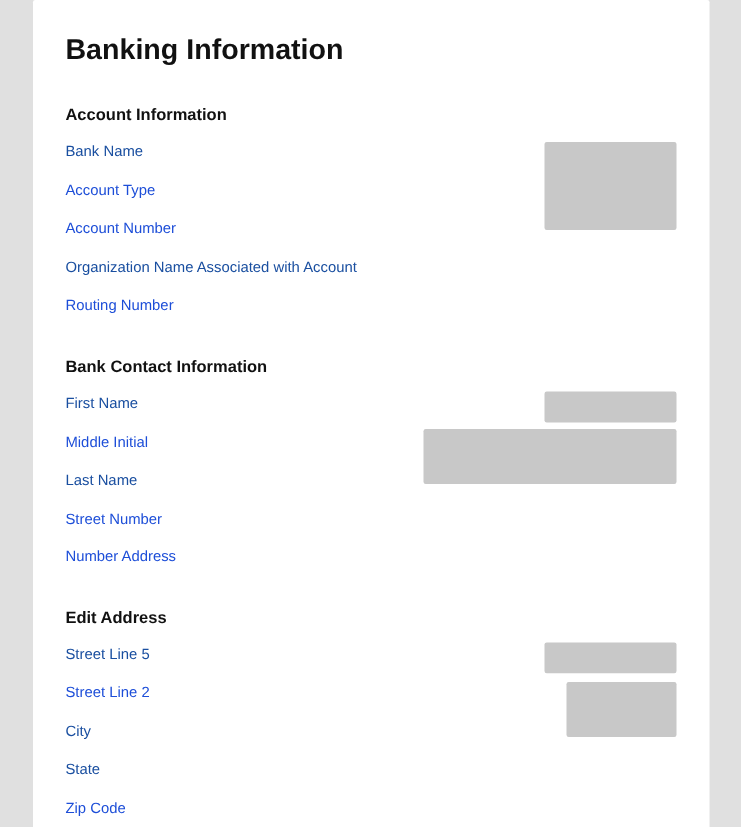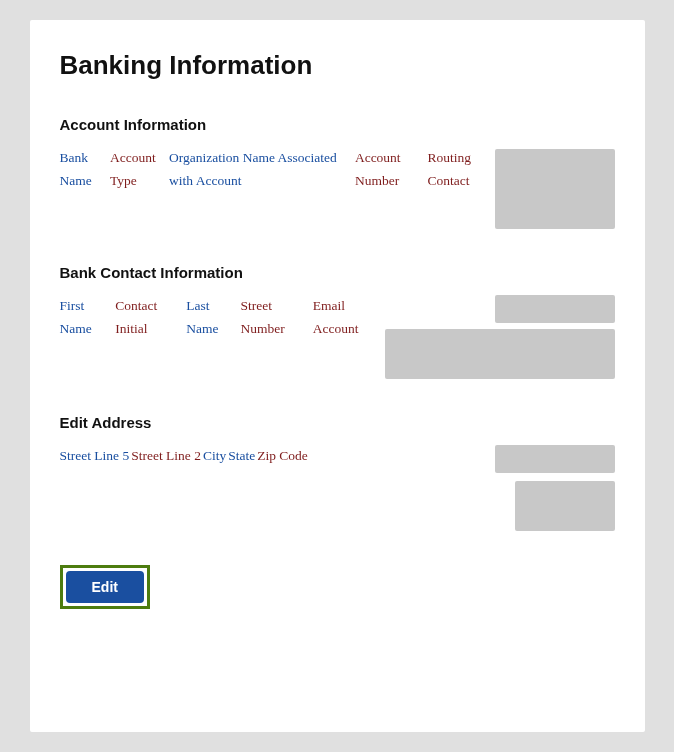--- a/index.html
+++ b/index.html
@@ -37,34 +37,33 @@
     }
     .fields-block {
       display: flex;
       flex-direction: row;
       justify-content: space-between;
       align-items: flex-start;
       margin-bottom: 6px;
     }
     .fields-list {
       display: flex;
-      flex-direction: row;
-      gap: 2px;
-      font-family: Liberation Serif, serif;
+      flex-direction: column;
+      gap: 12px;
     }
     .field-label {
       font-size: 13.5px;
       line-height: 1.7;
     }
     .field-label.link {
       color: #1a4fa0;
       text-decoration: none;
     }
     .field-label.plain {
-      color: #7f1d1d;
+      color: #1d4ed8;
     }
     .placeholder-box {
       background: #c8c8c8;
       border-radius: 2px;
       flex-shrink: 0;
     }
     
     .acct-placeholder {
       width: 120px;
       height: 80px;
@@ -126,38 +125,38 @@
 <div class="card">
   <div class="page-title">Banking Information</div>
 
   
   <div class="section">
     <div class="section-title">Account Information</div>
     <div class="fields-block">
       <div class="fields-list">
         <span class="field-label link">Bank Name</span>
         <span class="field-label plain">Account Type</span>
+        <span class="field-label plain">Account Number</span>
         <span class="field-label link">Organization Name Associated with Account</span>
-        <span class="field-label plain">Account Number</span>
-        <span class="field-label plain">Routing Contact</span>
+        <span class="field-label plain">Routing Number</span>
       </div>
       <div class="placeholder-box acct-placeholder"></div>
     </div>
   </div>
 
   
   <div class="section">
     <div class="section-title">Bank Contact Information</div>
     <div class="fields-block">
       <div class="fields-list">
         <span class="field-label link">First Name</span>
-        <span class="field-label plain">Contact Initial</span>
+        <span class="field-label plain">Middle Initial</span>
         <span class="field-label link">Last Name</span>
         <span class="field-label plain">Street Number</span>
-        <span class="field-label plain">Email Account</span>
+        <span class="field-label plain">Number Address</span>
       </div>
       <div class="contact-right">
         <div class="placeholder-box contact-placeholder-top"></div>
         <div class="placeholder-box contact-placeholder-bottom"></div>
       </div>
     </div>
   </div>
 
   
   <div class="section">

